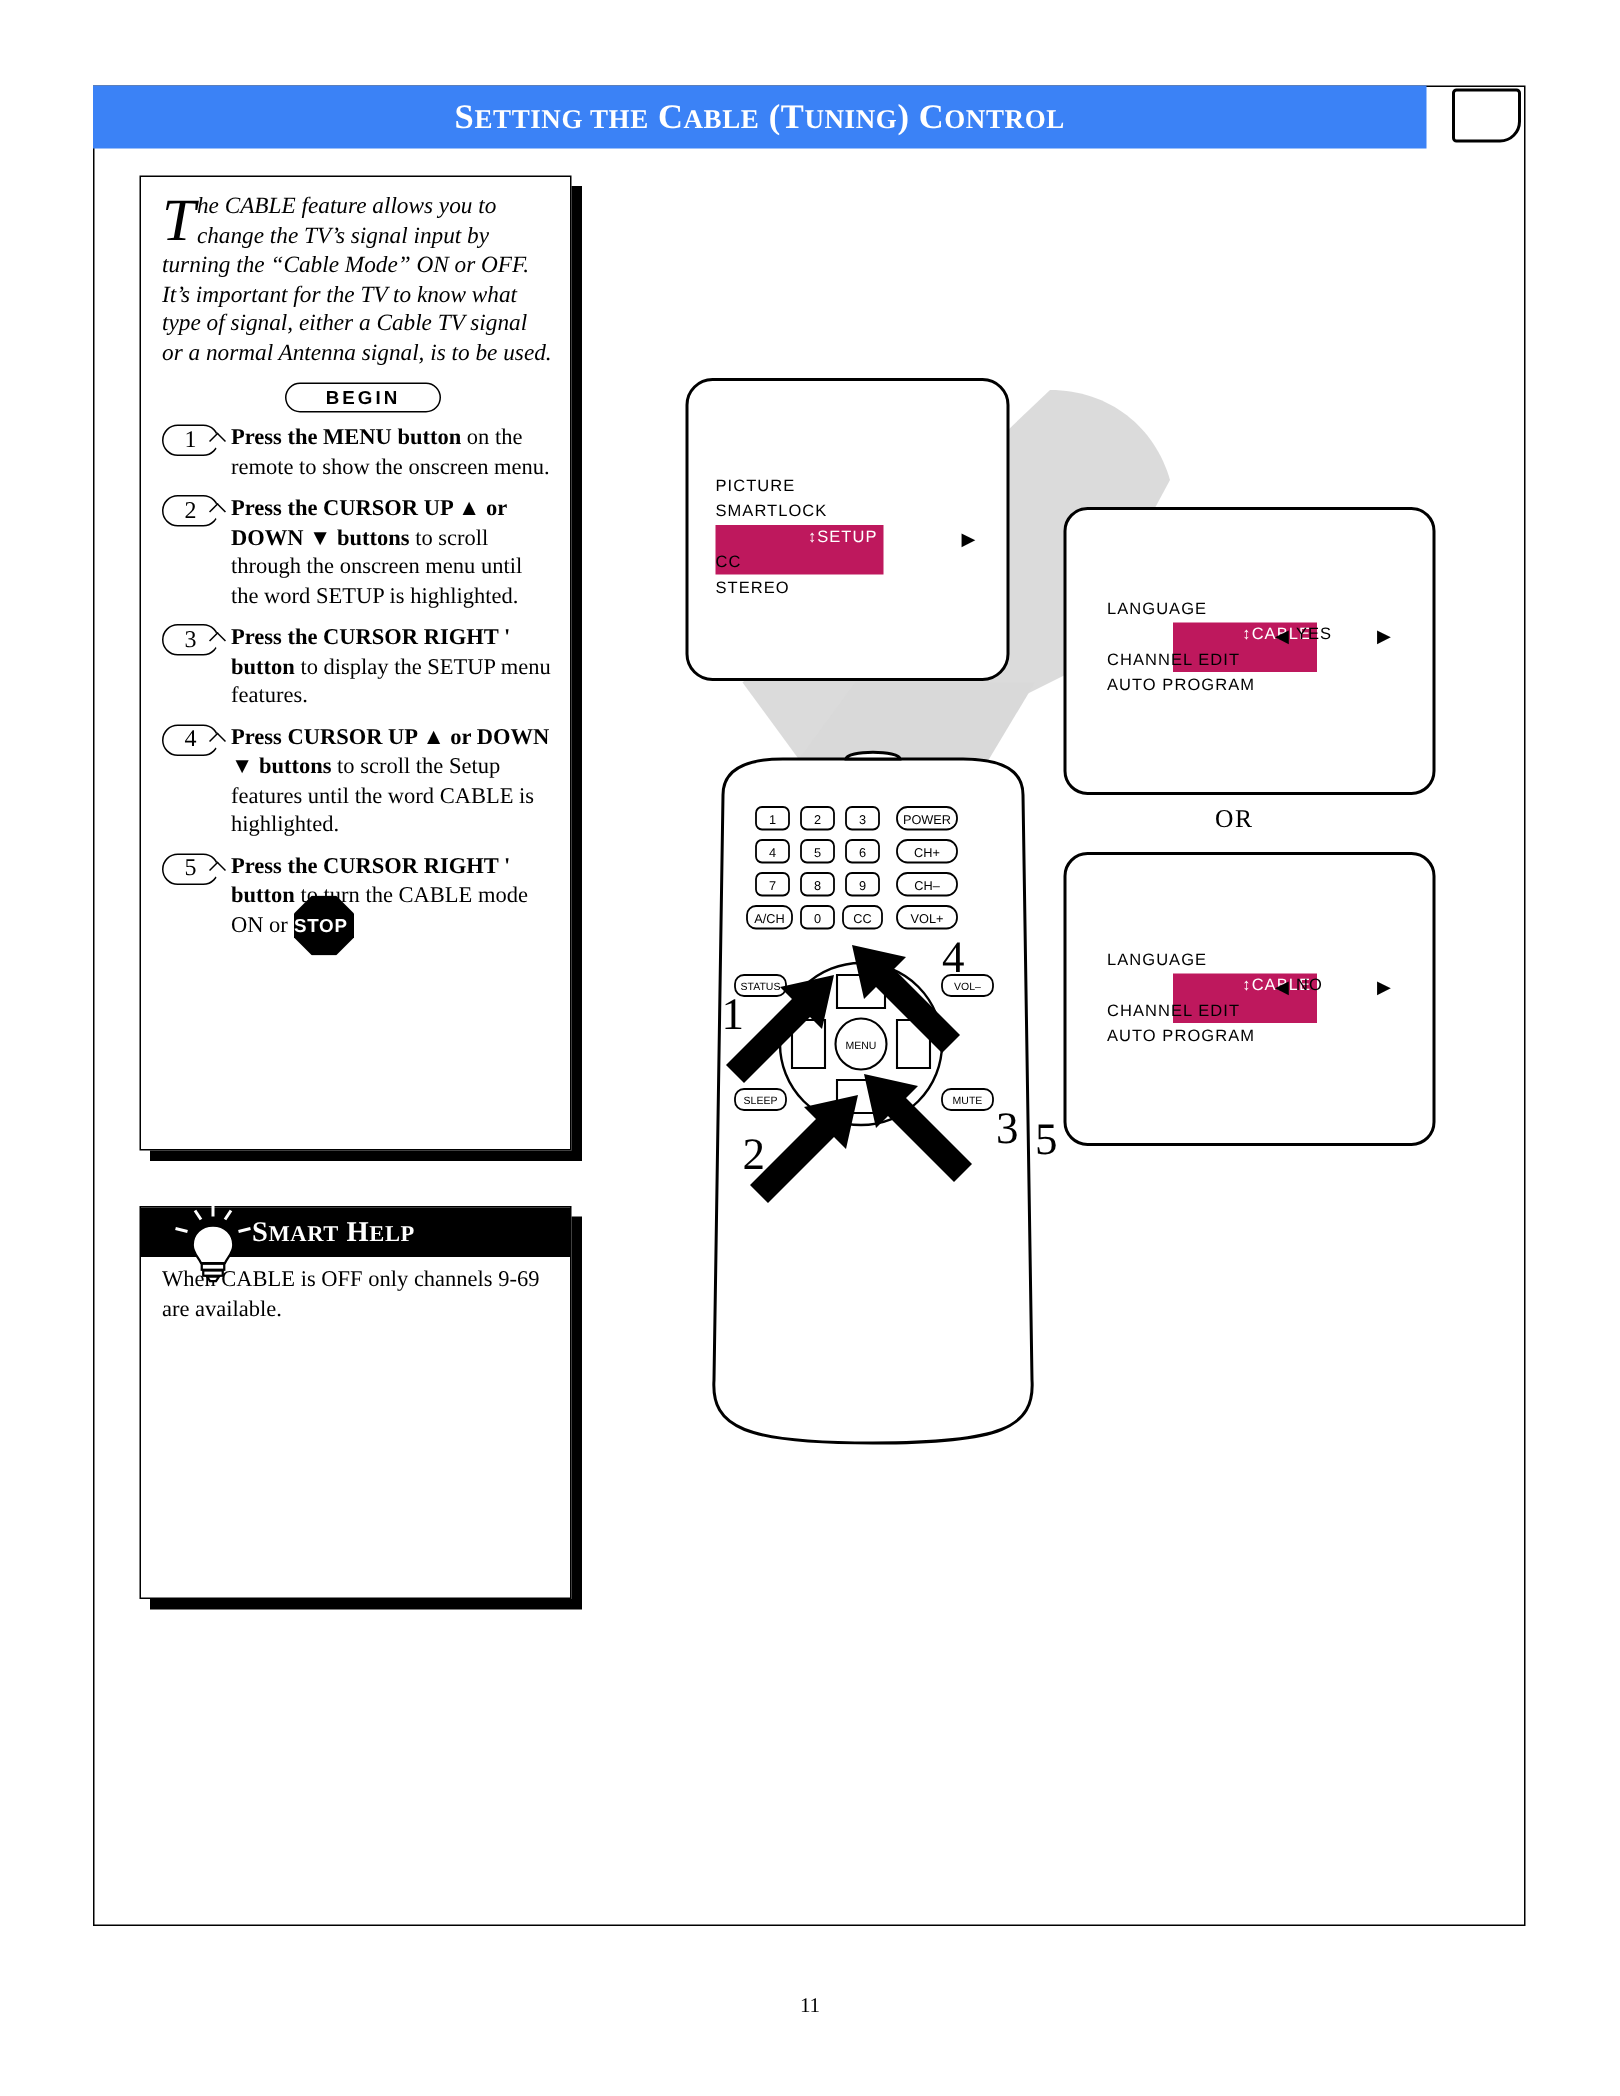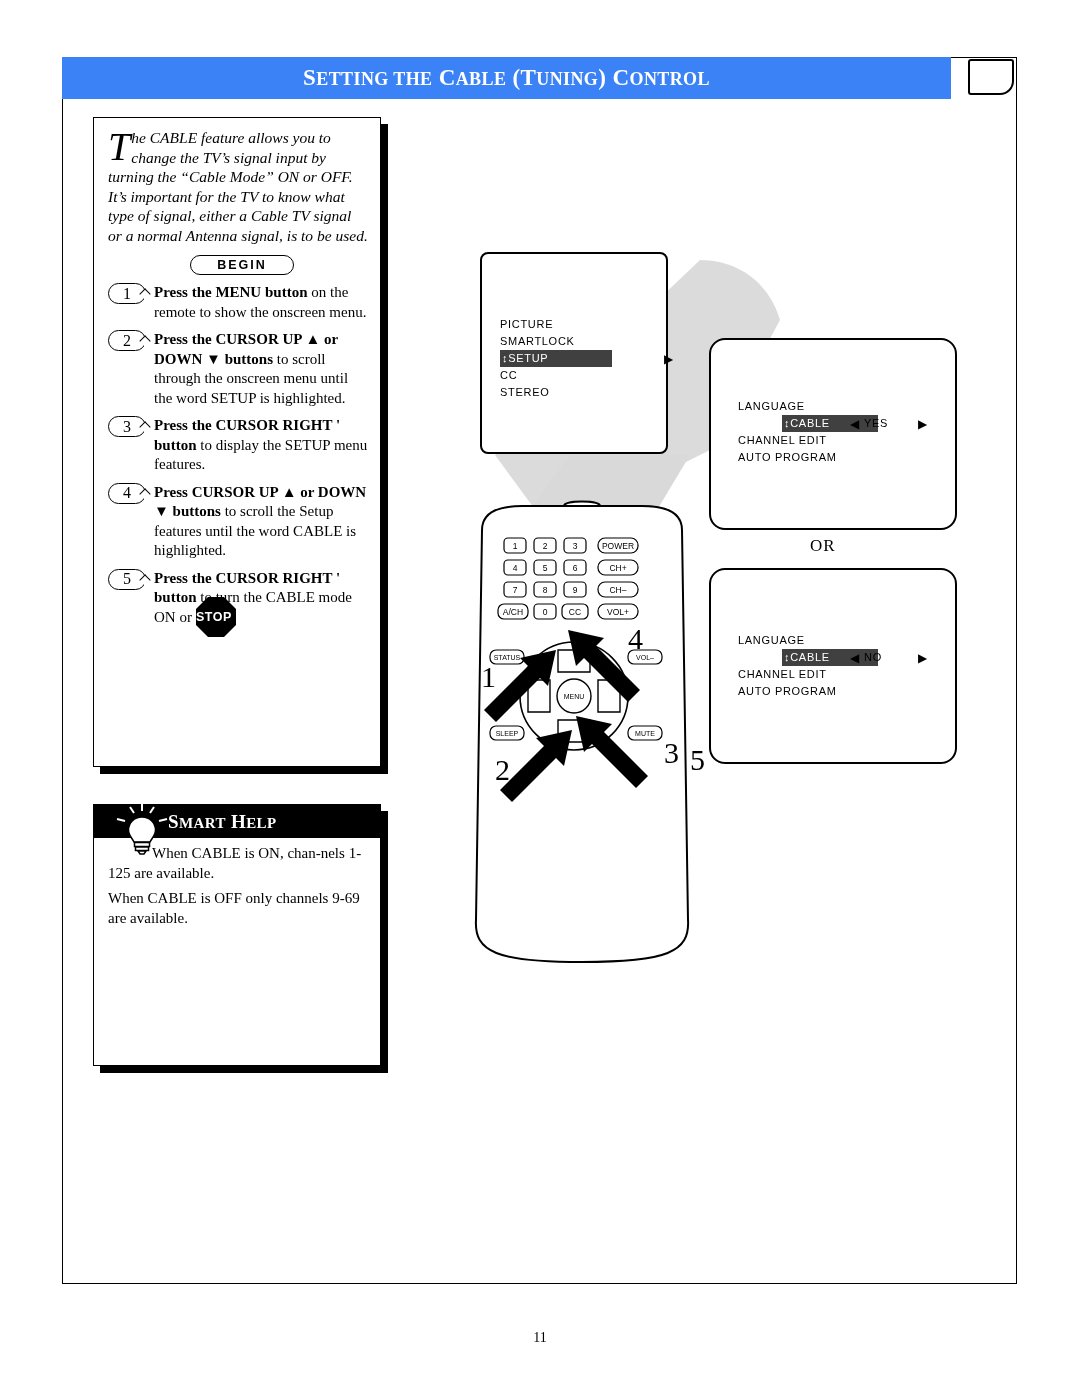--- a/index.html
+++ b/index.html
@@ -186,39 +186,40 @@
   }
   .help-body p { margin:0 0 6px 0; }
   .help-body p.first { text-indent:44px; }
 
   
   .tv {
     position:absolute;
     border:2.5px solid #000;
     background:#fff;
   }
-  .tv1 { left:480px; top:252px; width:188px; height:202px; border-radius:8px; }
+  .tv1 { left:457px; top:252px; width:216px; height:202px; border-radius:18px; }
   .tv2 { left:709px; top:338px; width:248px; height:192px; border-radius:16px; }
   .tv3 { left:709px; top:568px; width:248px; height:196px; border-radius:16px; }
 
   .osd {
     position:absolute;
     font-family:"Liberation Sans", sans-serif;
     font-size:11px;
     letter-spacing:0.7px;
     line-height:17px;
     color:#000;
   }
   .osd .row { white-space:nowrap; position:relative; height:17px; }
   .osd .hl {
-    background:#404040;
+    background:#be185d;
     color:#fff;
     display:inline-block;
-    padding:0 4px 0 2px;
+    padding:0 4px 16px 2px;
     min-width:112px;
+    text-align:right;
   }
   .osd .hl.short { min-width:96px;margin-left:44px; }
   .arrow-r {
     position:absolute;
     font-size:12px;
   }
 
   
   .beam {
     position:absolute;
@@ -323,21 +324,20 @@
       <path d="M45 18 L53 16" stroke="#fff" stroke-width="2"></path>
     </g>
     <g fill="#fff" stroke="#000" stroke-width="1.5">
       <path d="M28 14 C20 14 14.5 20 14.5 27 C14.5 32 18 35 20 39 L36 39 C38 35 41.5 32 41.5 27 C41.5 20 36 14 28 14 Z"></path>
       <rect x="20.5" y="39.5" width="15" height="4"></rect>
       <rect x="21.5" y="44" width="13" height="3.5"></rect>
       <path d="M24 48 L32 48 L30 51 L26 51 Z"></path>
     </g>
   </svg>
   <div class="help-body">
-    <p class="first">When CABLE is ON, chan-nels 1-125 are available.</p>
     <p>When CABLE is OFF only channels 9-69 are available.</p>
   </div>
 </div>
 
 <svg class="beam">
   <path d="M260 20 C 300 20 330 45 340 80 L 270 210 L 110 290 L 55 215 Z" fill="#d9d9d9" opacity="0.95"></path>
   <path d="M130 215 L 250 215 L 205 290 L 75 290 Z" fill="#d9d9d9"></path>
 </svg>
 
 <div class="tv tv1">

